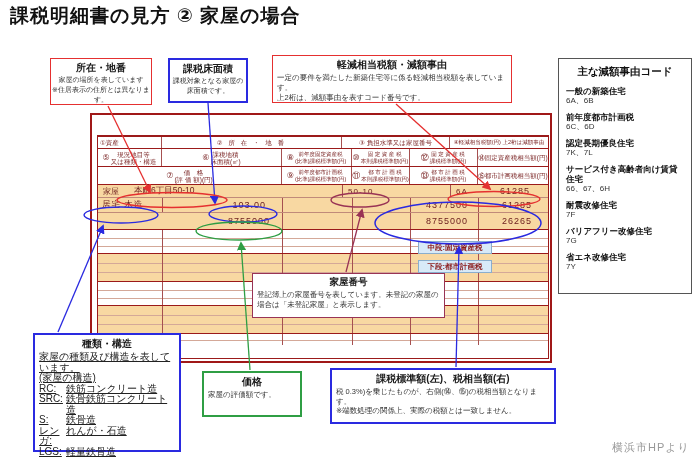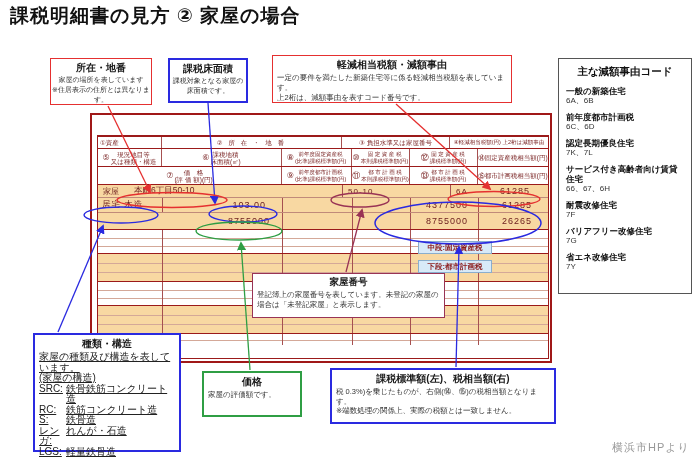--- a/index.html
+++ b/index.html
@@ -298,26 +298,26 @@
     <div class="co-title" style="font-size:9.5px;">家屋番号</div>
     <div class="co-body">登記簿上の家屋番号を表しています。未登記の家屋の場合は「未登記家屋」と表示します。</div>
   </div>
 
   <div class="abs callout co-blue" style="left:33px;top:333px;width:148px;height:119px;">
     <div class="co-title">種類・構造</div>
     <div style="padding:1px 4px;">
       <div class="shurui-line">家屋の種類及び構造を表しています。</div>
       <div class="shurui-line">(家屋の構造)</div>
       <div class="shurui-line">
+        <span class="shurui-code">RC:</span>
+          <span>鉄筋コンクリート造</span>
+      </div>
+      <div class="shurui-line">
         <span class="shurui-code">SRC:</span>
           <span>鉄骨鉄筋コンクリート造</span>
-      </div>
-      <div class="shurui-line">
-        <span class="shurui-code">RC:</span>
-          <span>鉄筋コンクリート造</span>
       </div>
       <div class="shurui-line">
         <span class="shurui-code">S:</span>
           <span>鉄骨造</span>
       </div>
       <div class="shurui-line">
         <span class="shurui-code">レンガ:</span>
           <span>れんが・石造</span>
       </div>
       <div class="shurui-line">

